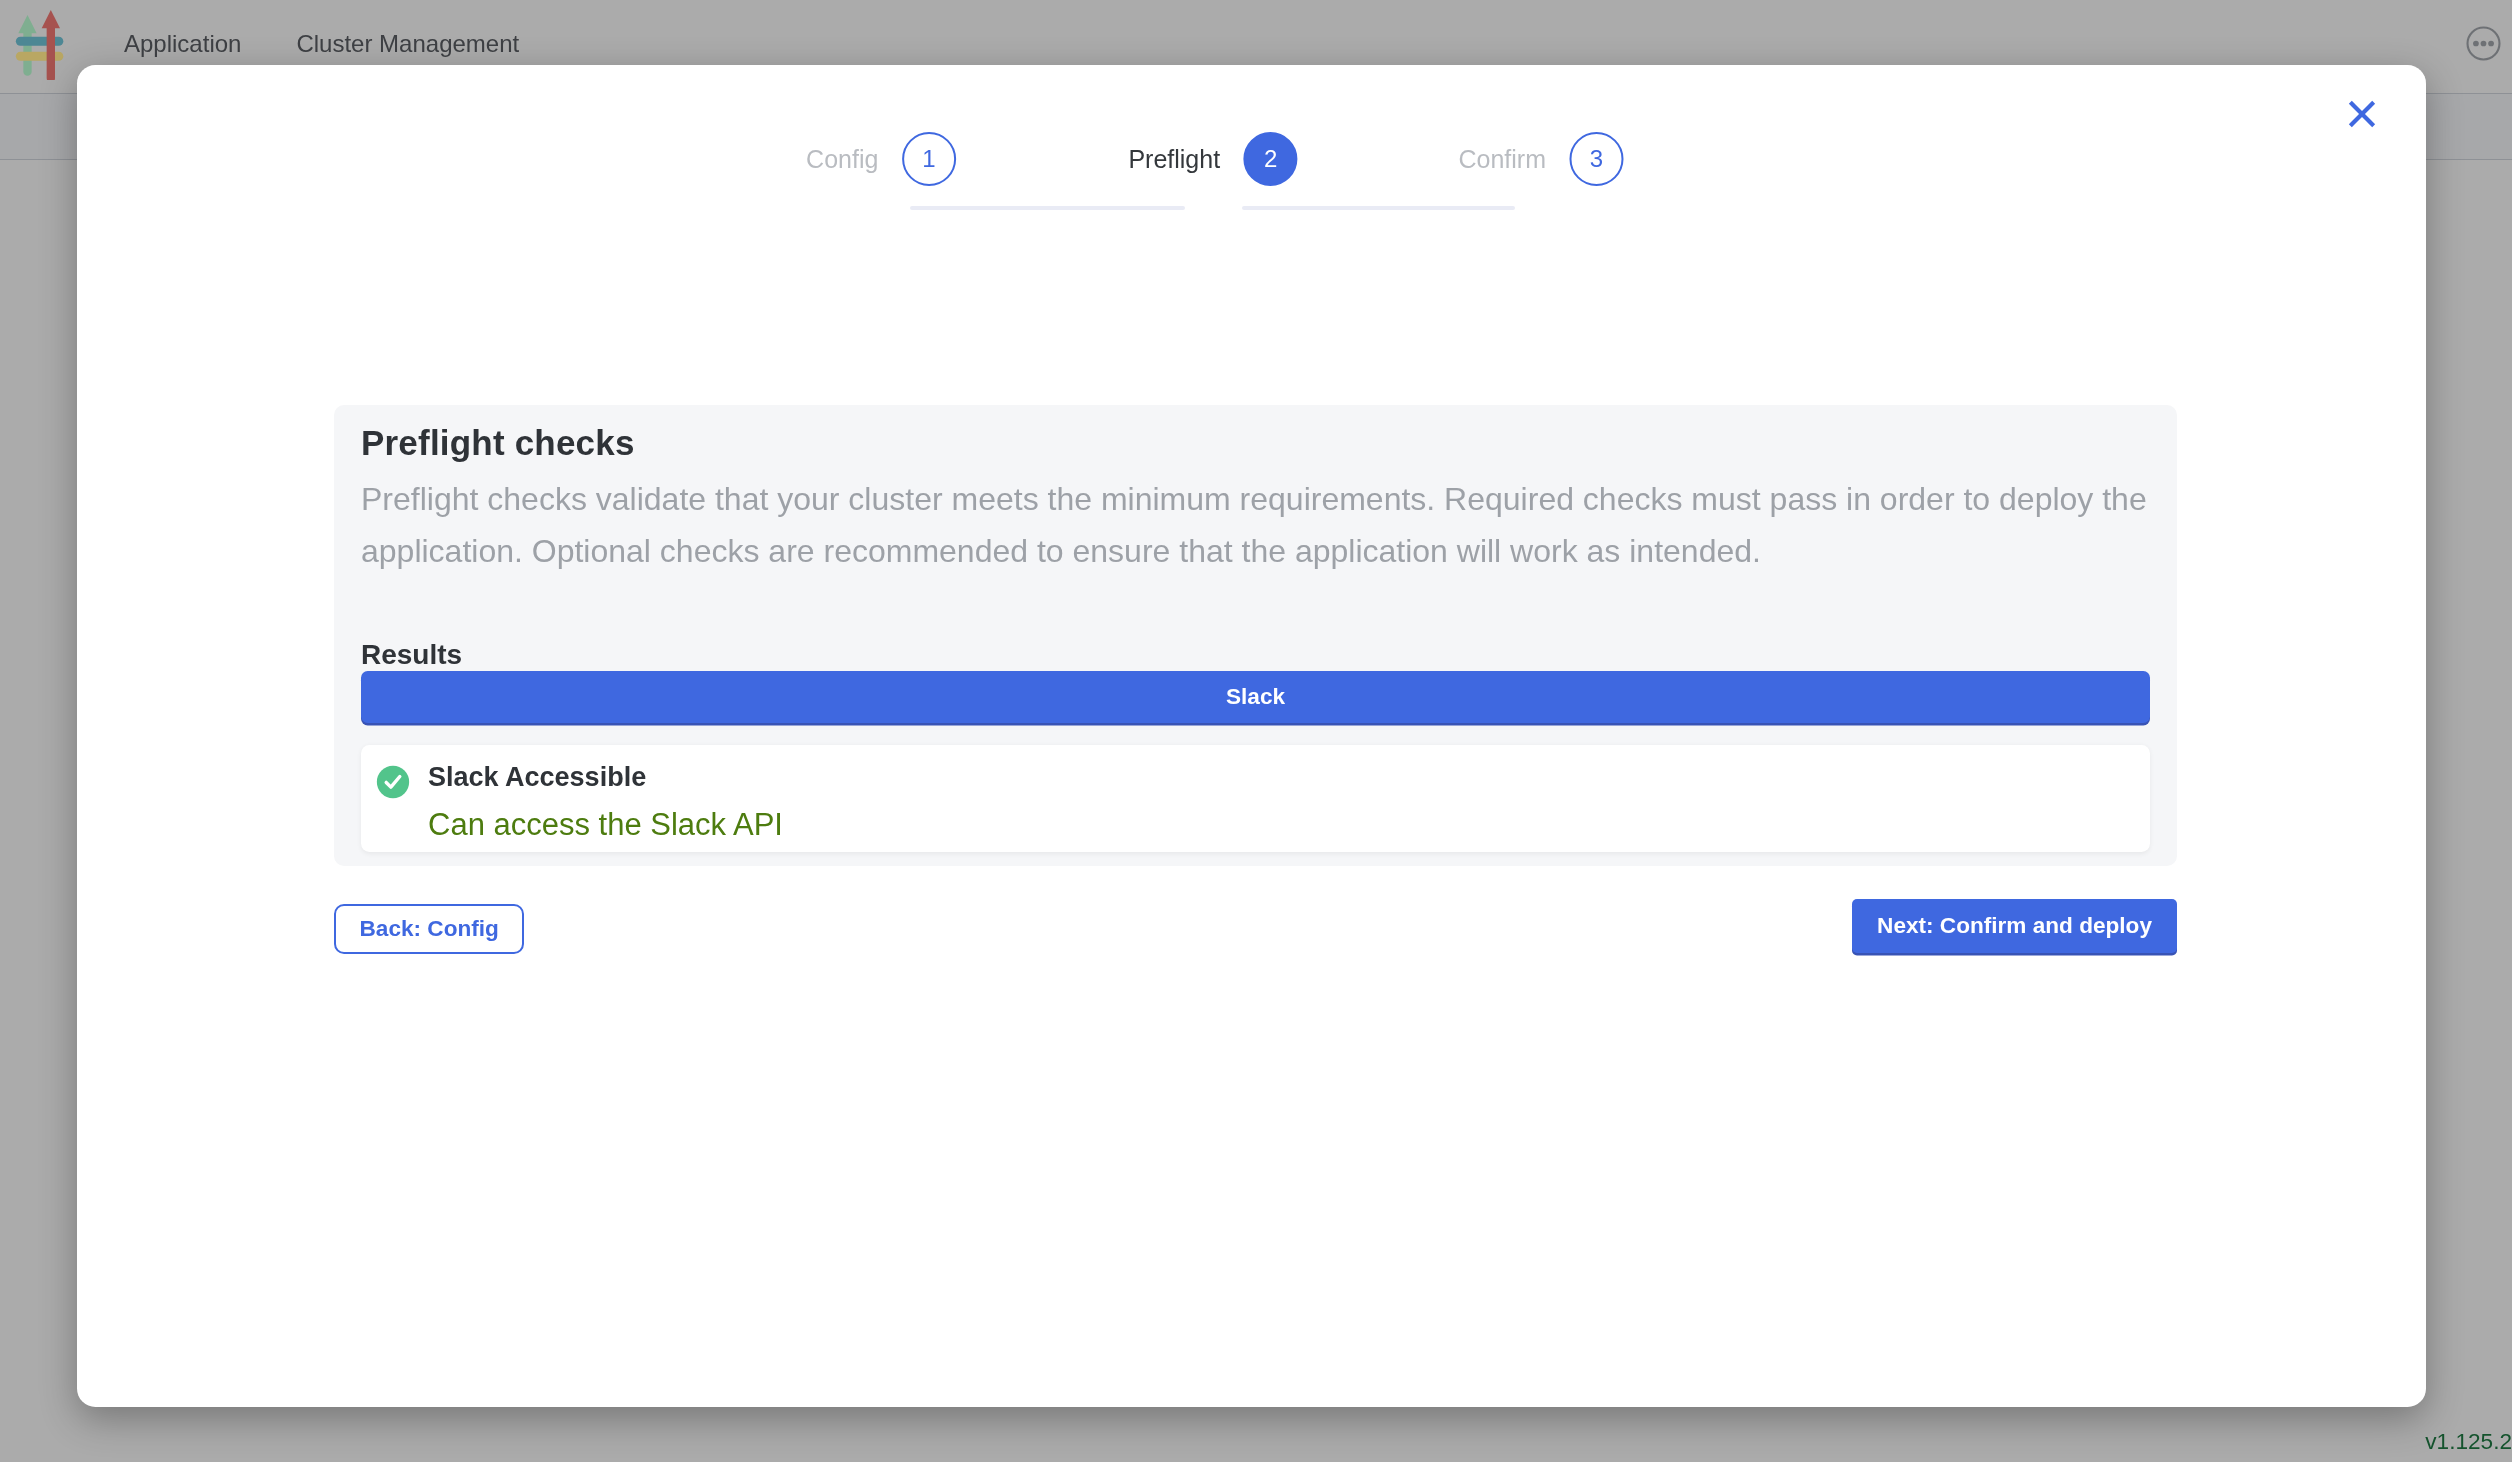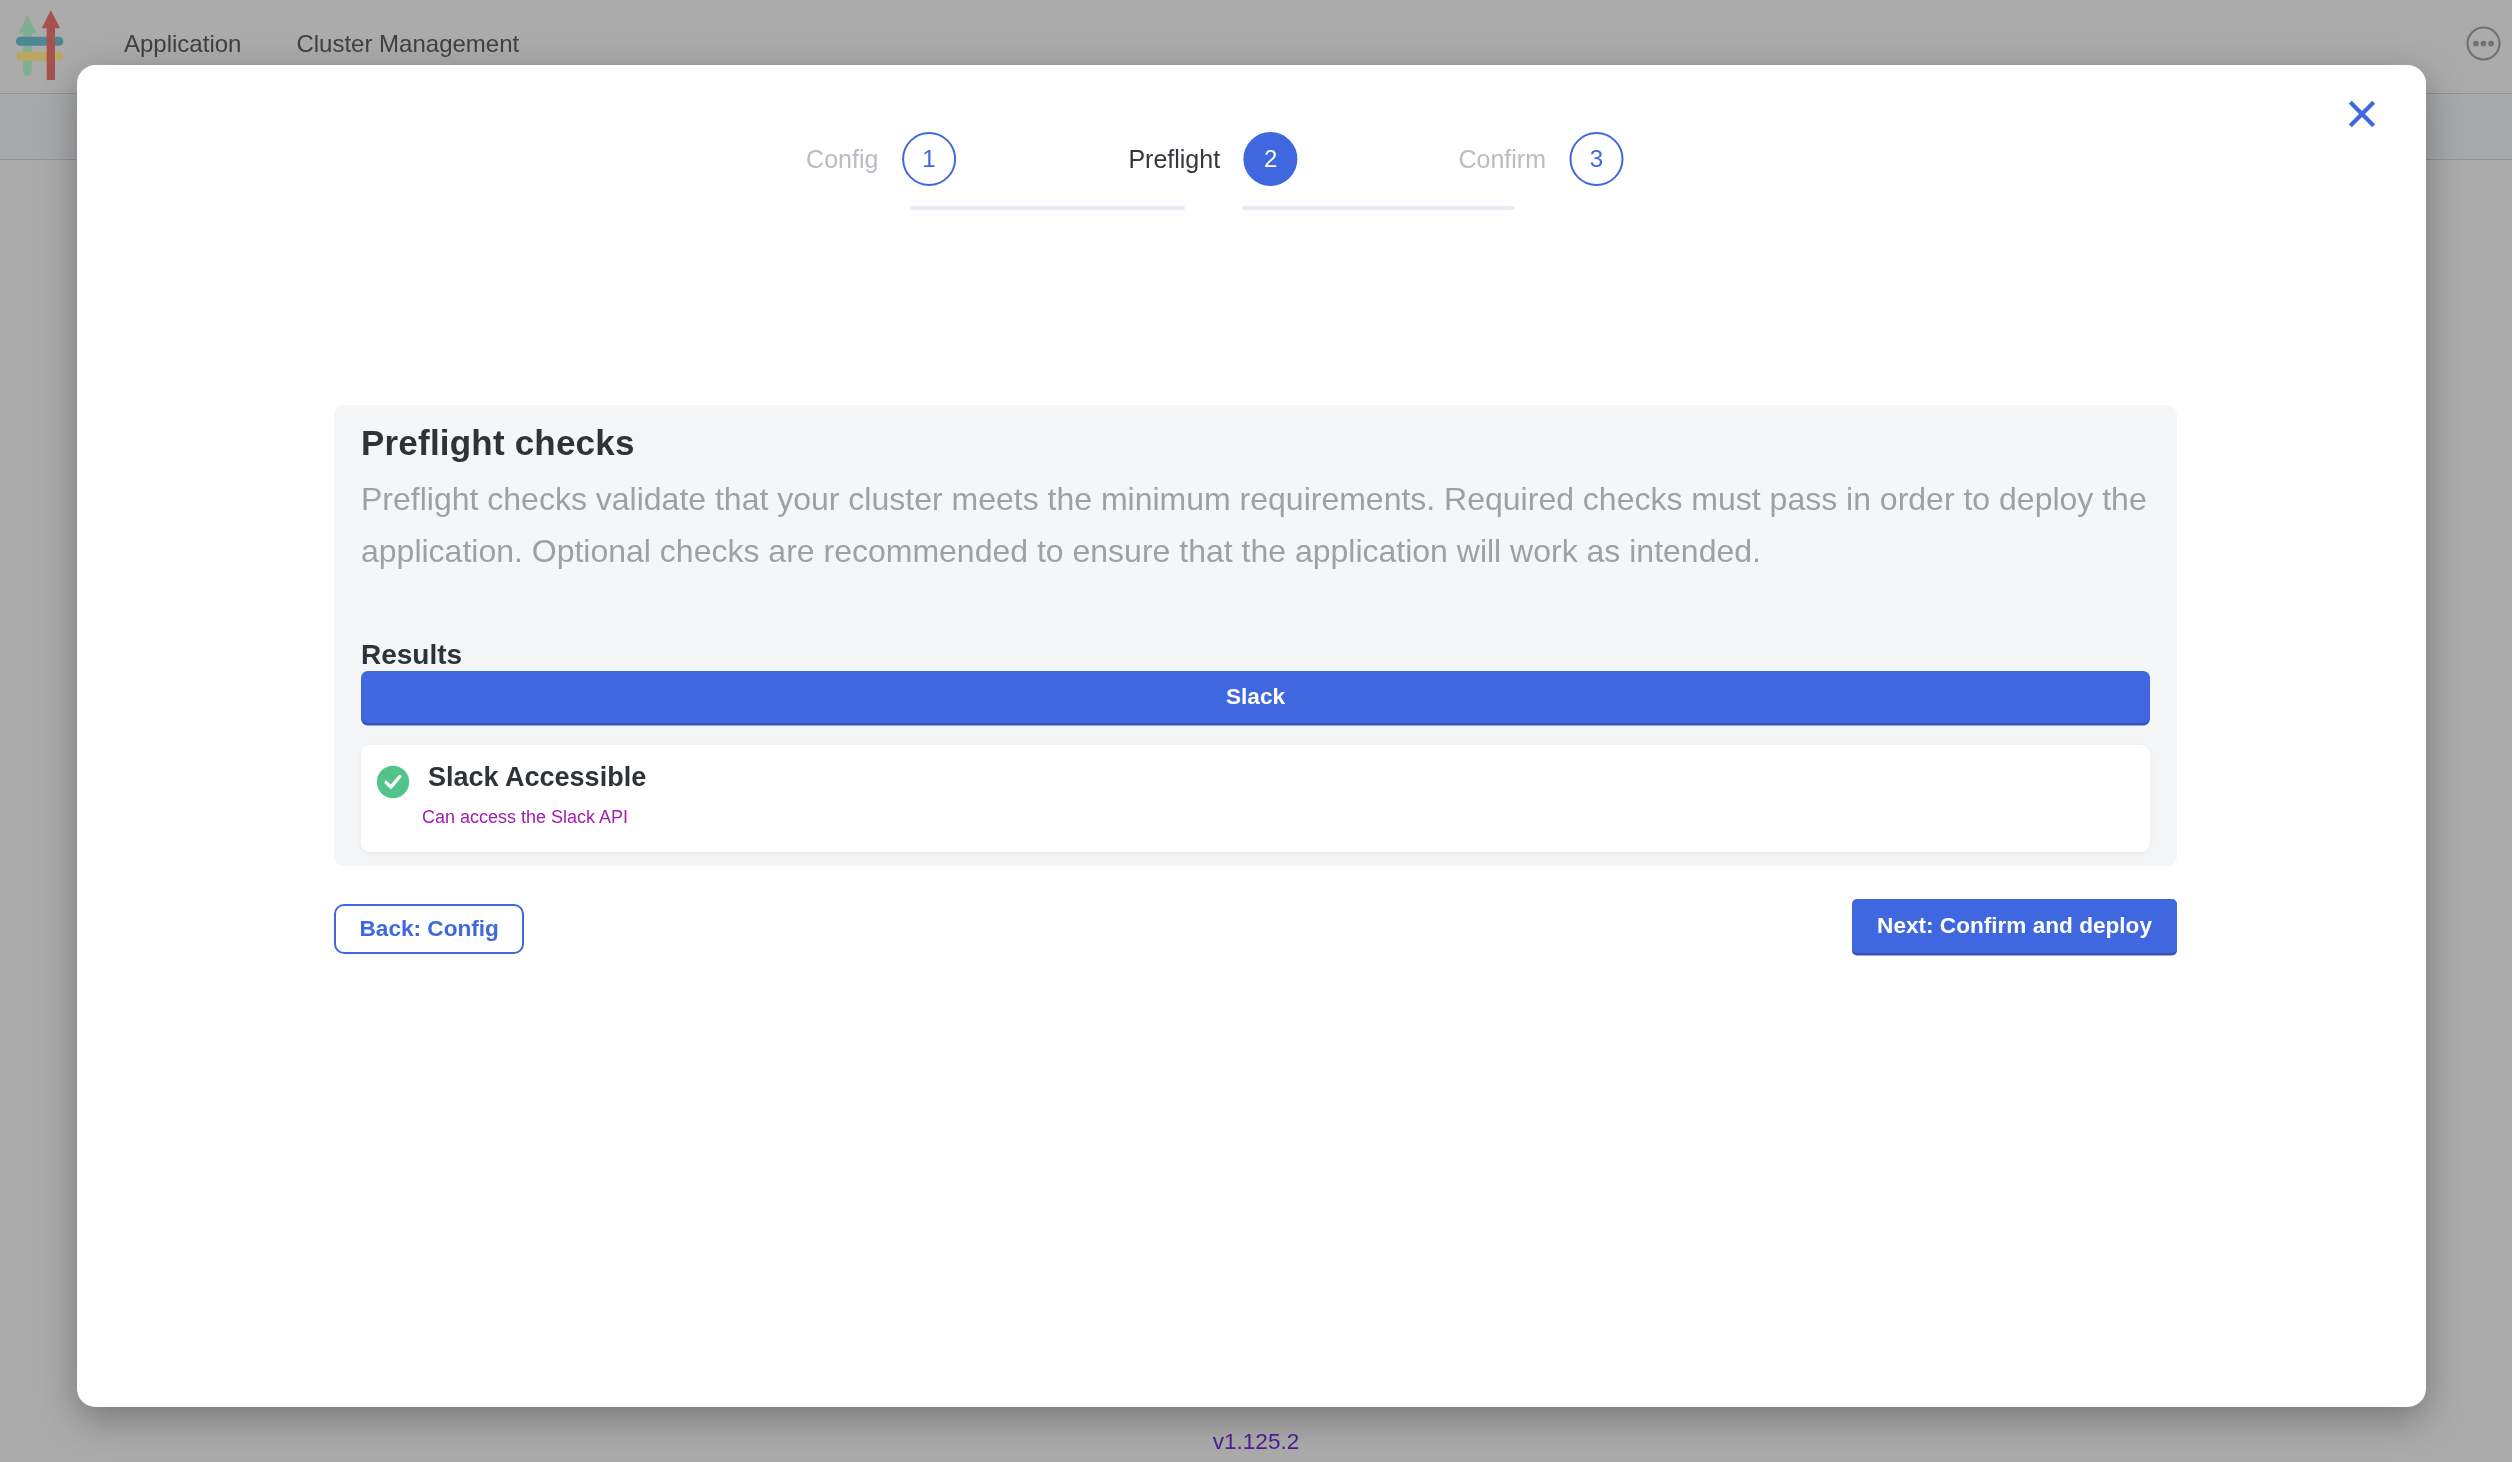--- a/index.html
+++ b/index.html
@@ -26,21 +26,21 @@
     font-size:24px; font-weight:500; color:#3e4044; cursor:pointer; white-space:nowrap;
   }
   .menu-circle { position:absolute; right:10px; top:25px; width:37px; height:37px; cursor:pointer; }
   .subnav {
     position:absolute; top:93px; left:0; right:0; height:67px;
     background:#a7a8aa;
     border-top:1.7px solid #8e9196; border-bottom:1.7px solid #8e9196;
   }
   .footer-version {
     position:absolute; bottom:6.7px; left:0; right:0;
-    text-align:center; font-size:22.6px; color:#4c1d95;
+    text-align:right; font-size:22.6px; color:#14532d;
   }
 
   
   .modal {
     position:absolute; left:77px; top:65px; width:2349px; height:1342px;
     background:#ffffff; border-radius:18.4px;
     box-shadow:0 11.7px 37px rgba(0,0,0,0.30);
   }
   .close-btn { position:absolute; top:34px; right:49px; width:30px; height:30px; cursor:pointer; }
 
@@ -90,21 +90,21 @@
     box-shadow:0 2.5px 0 var(--accent_pressed, #3853b5);
     font-family:"Liberation Sans", sans-serif;
   }
   .result-card {
     position:relative; margin-top:22px; height:107px; width:1789px;
     background:#ffffff; border-radius:8.4px;
     box-shadow:0 1.7px 5px rgba(0,0,0,0.06);
   }
   .result-status { position:absolute; left:15px; top:20px; width:34px; height:34px; }
   .result-title { position:absolute; left:67px; top:17px; font-size:27px; font-weight:bold; color:#2f3338; }
-  .result-detail { position:absolute; left:61px; top:62px; font-size:18px; color:#a21caf; }
+  .result-detail { position:absolute; left:67px; top:62px; font-size:31px; color:#4d7c0f; }
 
   
   .back-btn {
     position:absolute; left:257px; top:839px; height:50px; padding:0 23.5px;
     background:#ffffff; border:2.1px solid var(--accent, #3f68e0); border-radius:10px;
     color:var(--accent, #3f68e0); font-size:22.6px; font-weight:bold; cursor:pointer;
     font-family:"Liberation Sans", sans-serif;
   }
   .next-btn {
     position:absolute; right:249px; top:834px; height:54px; padding:0 25px;

